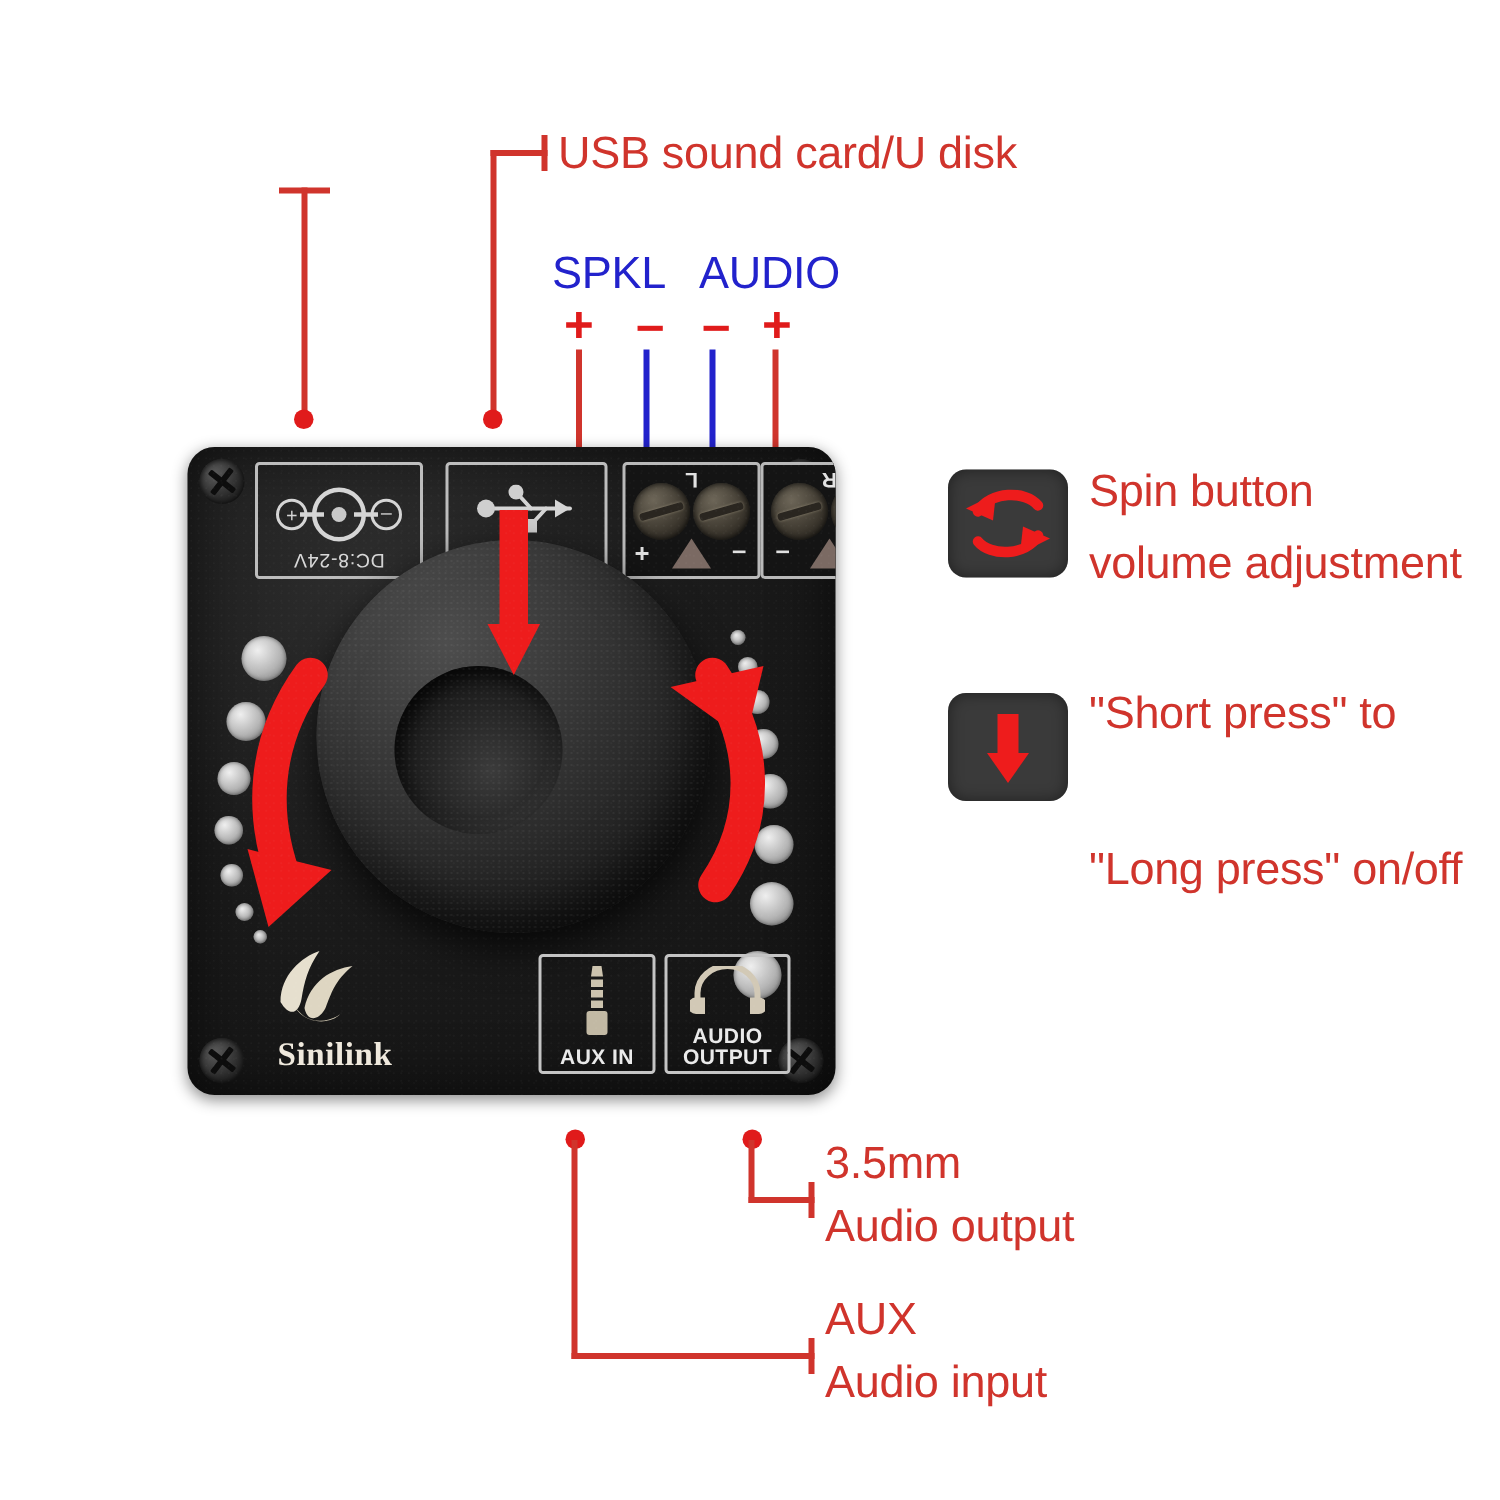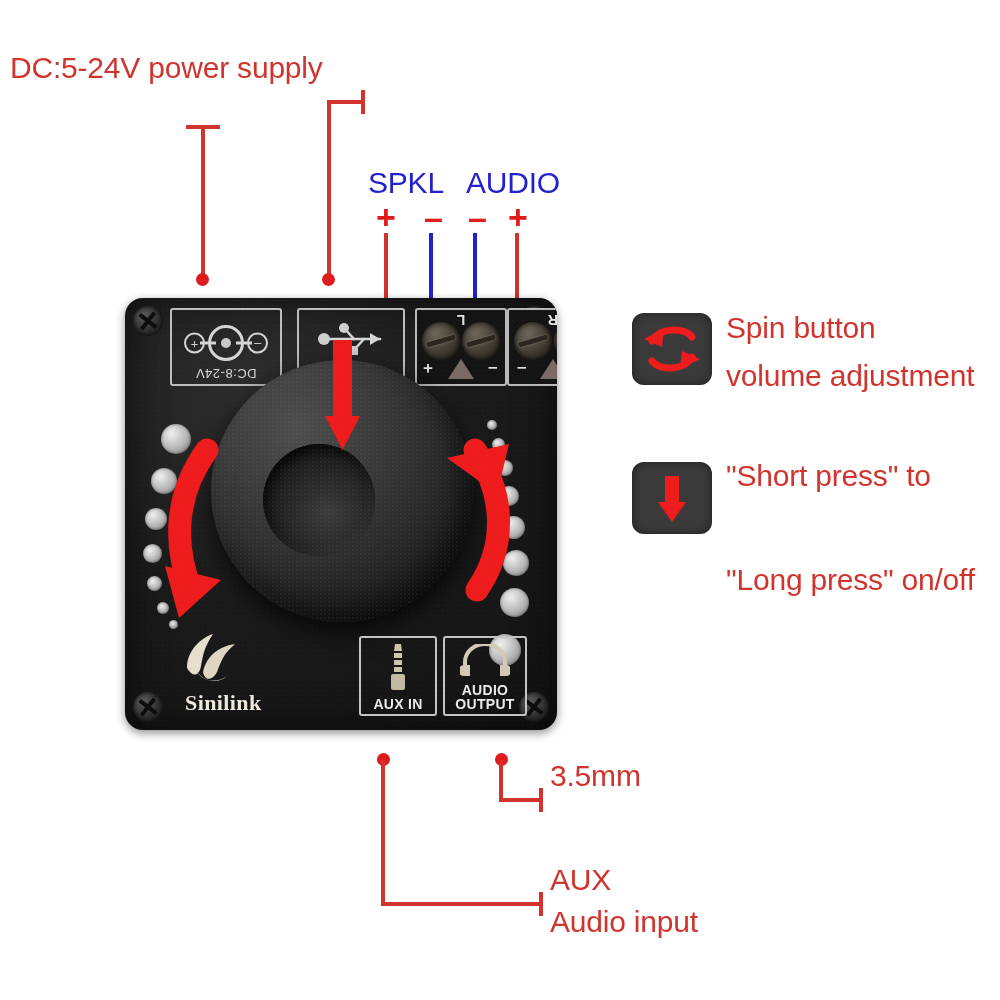--- a/index.html
+++ b/index.html
@@ -112,26 +112,26 @@
 
   
   .hintbox{position:absolute;border-radius:12px;background:#3a3a3a;
      box-shadow:inset 0 0 10px rgba(0,0,0,.45);}
 </style>
 </head>
 <body>
 
 <div class="stage">
 
-  <div class="label" style="left:10px;top:50px;">DC:5-24V power supply</div>
 
   <div class="ln" style="left:186px;top:125px;width:34px;height:4px;"></div>
   <div class="ln" style="left:201px;top:125px;width:4px;height:151px;"></div>
   <div class="dot" style="left:196px;top:273px;"></div>
 
+  <div class="label" style="left:372px;top:85px;">USB sound card/U disk</div>
   <div class="ln" style="left:327px;top:100px;width:38px;height:4px;"></div>
   <div class="ln" style="left:361px;top:90px;width:4px;height:24px;"></div>
   <div class="ln" style="left:327px;top:100px;width:4px;height:176px;"></div>
   <div class="dot" style="left:322px;top:273px;"></div>
 
   <div class="label blue" style="left:368px;top:165px;">SPKL</div>
   <div class="label blue" style="left:466px;top:165px;">AUDIO</div>
 
   <div class="pm" style="left:376px;top:200px;">+</div>
   <div class="pm" style="left:424px;top:200px;">–</div>
@@ -298,20 +298,21 @@
   </div>
   <div class="label" style="left:726px;top:458px;">"Short press" to</div>
 
   <div class="label" style="left:726px;top:562px;">"Long press" on/off</div>
 
   <div class="dot" style="left:495px;top:753px;"></div>
   <div class="ln" style="left:499px;top:760px;width:4px;height:42px;"></div>
   <div class="ln" style="left:499px;top:798px;width:44px;height:4px;"></div>
   <div class="ln" style="left:539px;top:788px;width:4px;height:24px;"></div>
   <div class="label" style="left:550px;top:758px;">3.5mm</div>
+  <div class="label" style="left:550px;top:800px;">Audio output</div>
 
   <div class="dot" style="left:377px;top:753px;"></div>
   <div class="ln" style="left:381px;top:760px;width:4px;height:146px;"></div>
   <div class="ln" style="left:381px;top:902px;width:162px;height:4px;"></div>
   <div class="ln" style="left:539px;top:892px;width:4px;height:24px;"></div>
   <div class="label" style="left:550px;top:862px;">AUX</div>
   <div class="label" style="left:550px;top:904px;">Audio input</div>
 
 </div>
 

